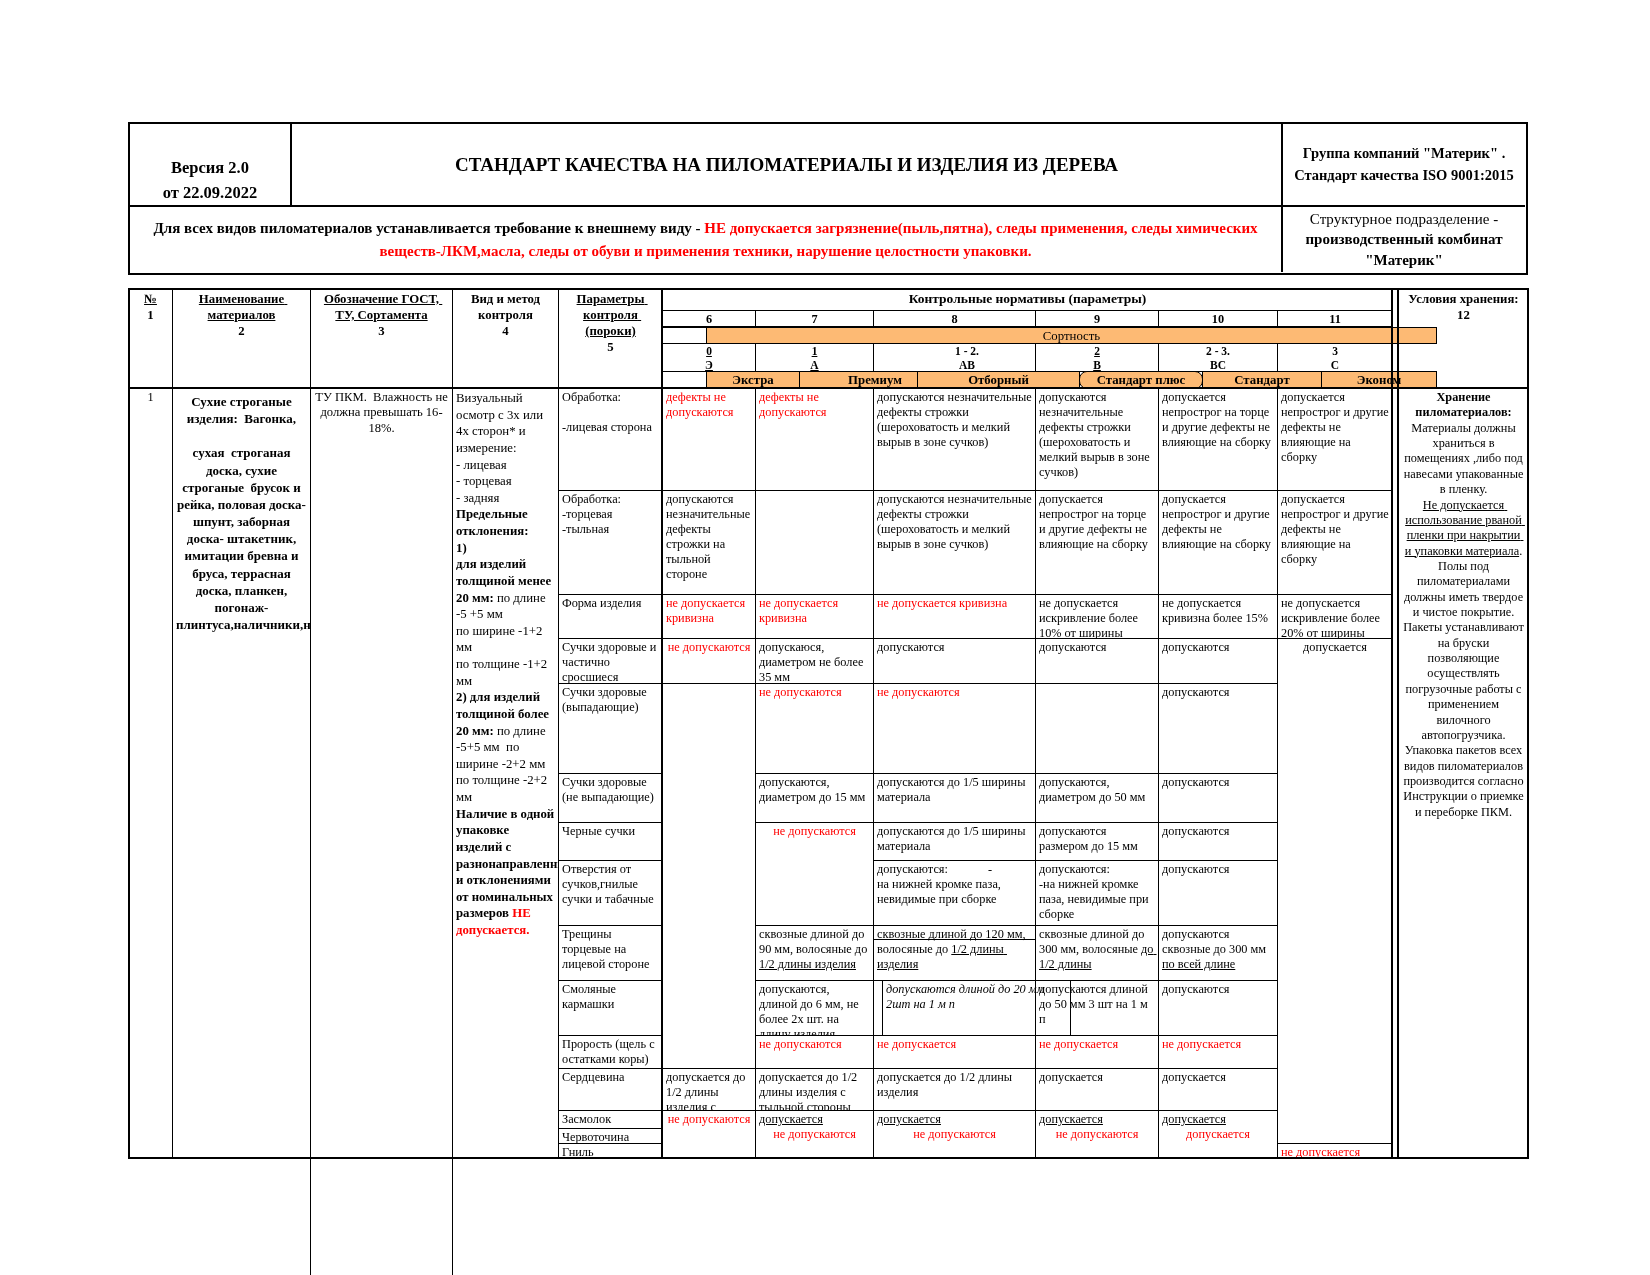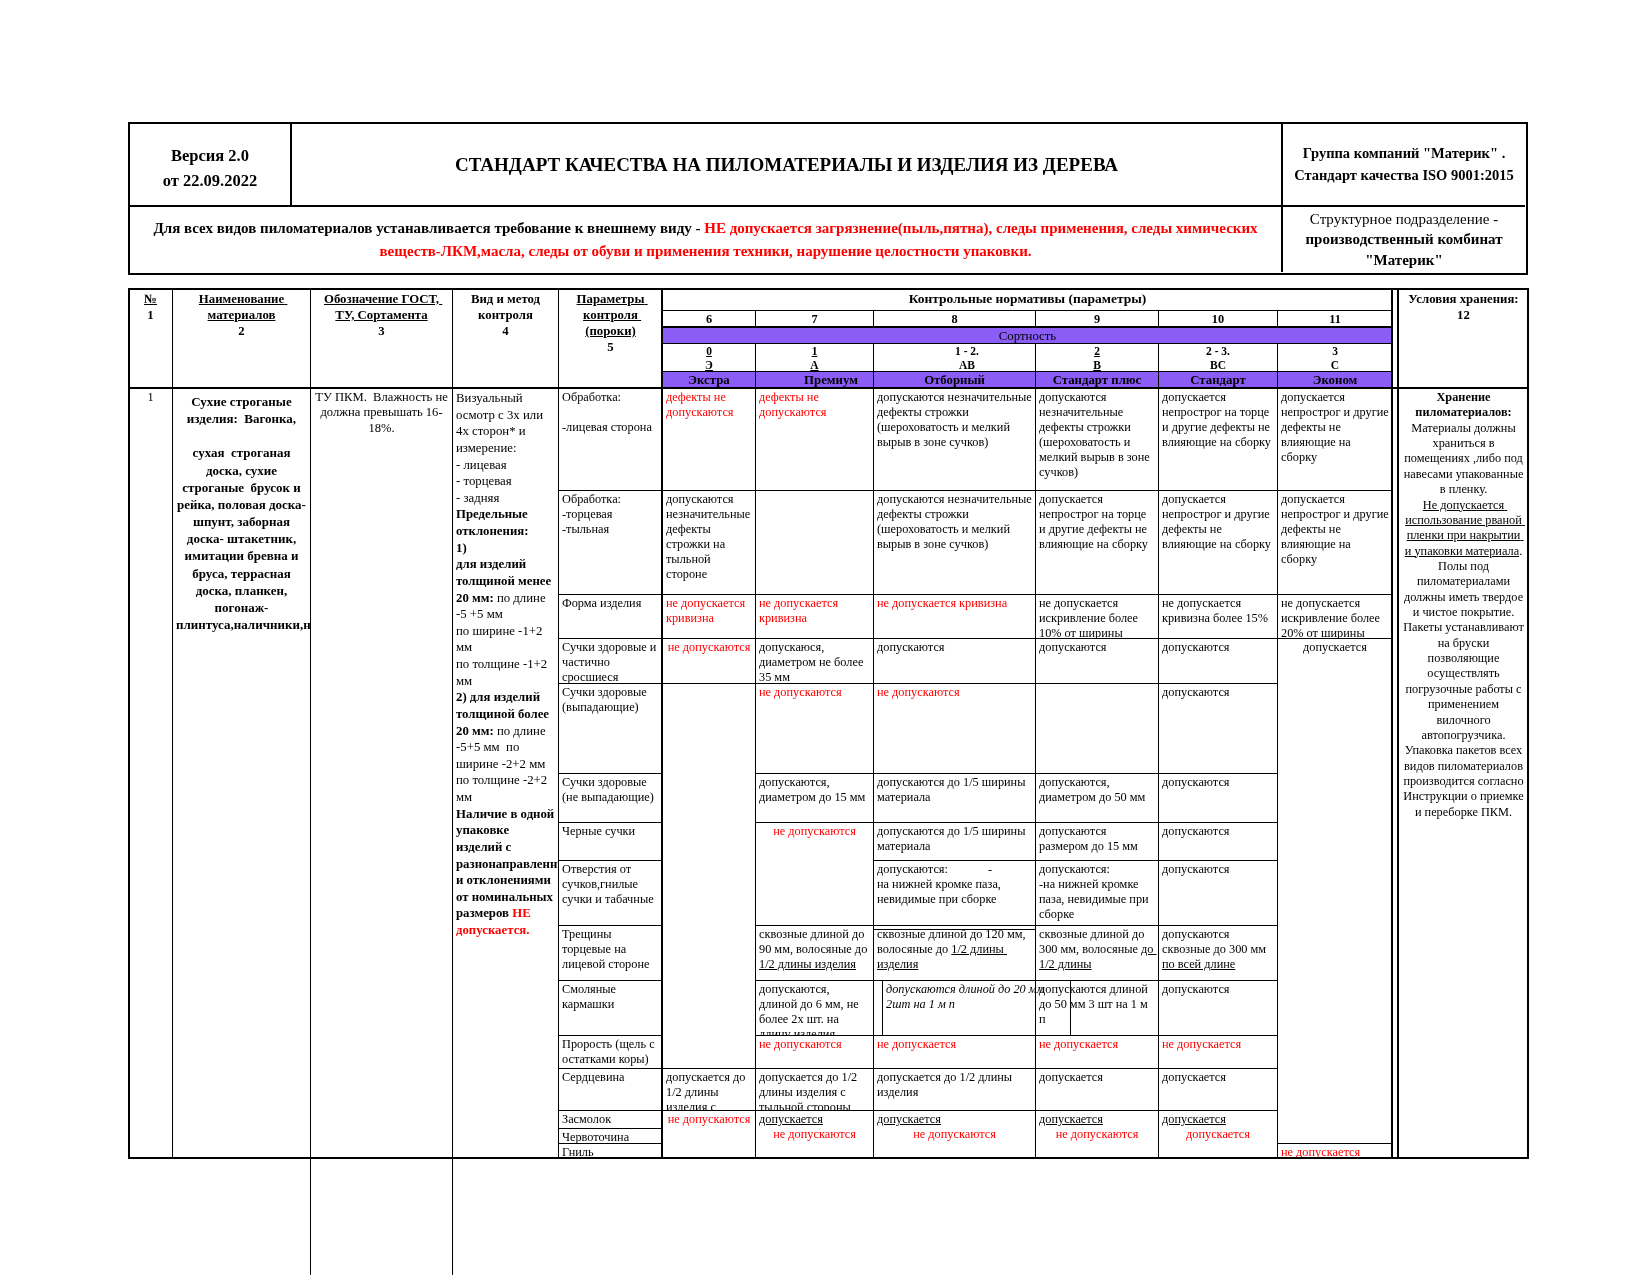--- a/index.html
+++ b/index.html
@@ -10,38 +10,38 @@
           box-sizing:border-box;border:2.5px solid #000;}
   .divline{position:absolute;background:#000;}
   .flexc{display:flex;align-items:center;justify-content:center;flex-direction:column;text-align:center;}
   .tc{position:absolute;box-sizing:border-box;border:1px solid #000;overflow:hidden;
       padding:1px 3px;font-size:12.3px;line-height:1.22;white-space:pre-wrap;}
   .b{font-weight:bold;}
   .u{text-decoration:underline;}
   .red{color:#ff0000;}
   .ac{text-align:center;}
   .vc{display:flex;flex-direction:column;justify-content:center;}
-  .pink{background:#8b5cf6;}
+  .pink{background:#fdba74;margin-left:44px;}
   .hc{text-align:center;padding-top:3px;font-weight:bold;font-size:12.8px;line-height:1.25;}
   .ov{position:absolute;background:#000;pointer-events:none;}
   .outline{position:absolute;box-sizing:border-box;border:2px solid #000;pointer-events:none;}
   #vercell{font-size:16.5px;font-weight:bold;line-height:1.5;}
   #titlecell{font-size:19px;font-weight:bold;}
   #compcell{font-size:14.5px;font-weight:bold;line-height:1.45;}
   #reqcell{font-size:15px;font-weight:bold;line-height:1.5;padding:0 10px;}
   #divcell{font-size:15px;line-height:1.35;padding:0 6px;}
   #divcell .b2{font-weight:bold;}
 </style>
 </head>
 <body>
 
 <div id="page">
 
   <div id="tophdr">
-    <div class="abs flexc" id="vercell" style="left:0;top:4px;width:160px;height:81px;align-items:center;">
+    <div class="abs flexc" id="vercell" style="left:0;top:16px;width:160px;height:81px;align-items:center;">
       <div>Версия 2.0</div>
       <div>от 22.09.2022</div>
     </div>
     <div class="abs flexc" id="titlecell" style="left:162px;top:0;width:989px;height:81px;">
       <div>СТАНДАРТ КАЧЕСТВА НА ПИЛОМАТЕРИАЛЫ И ИЗДЕЛИЯ ИЗ ДЕРЕВА</div>
     </div>
     <div class="abs flexc" id="compcell" style="left:1153px;top:0;width:242px;height:81px;">
       <div>Группа компаний "Материк" .</div>
       <div>Стандарт качества ISO 9001:2015</div>
     </div>
@@ -72,21 +72,21 @@
       <div class="tc ac" style="left: 1030px; top: 22px; width: 120px; height: 18px; font-weight: bold;"><span>10</span></div>
       <div class="tc ac" style="left: 1149px; top: 22px; width: 116px; height: 18px; font-weight: bold;"><span>11</span></div>
       <div class="tc ac pink" style="left: 534px; top: 39px; width: 731px; height: 17px; font-size: 12.8px;"><span>Сортность</span></div>
       <div class="tc ac" style="left: 534px; top: 55px; width: 94px; height: 29px; font-size: 11.5px; font-weight: bold; line-height: 1.2;"><div class="u">0</div><div class="u">Э</div></div>
       <div class="tc ac pink" style="left: 534px; top: 83px; width: 94px; height: 18px; font-weight: bold; font-size: 12.8px;"><span>Экстра</span></div>
       <div class="tc ac" style="left: 627px; top: 55px; width: 119px; height: 29px; font-size: 11.5px; font-weight: bold; line-height: 1.2;"><div class="u">1</div><div class="u">А</div></div>
       <div class="tc ac pink" style="left: 627px; top: 83px; width: 119px; height: 18px; font-weight: bold; font-size: 12.8px; padding-left: 36px;"><span>Премиум</span></div>
       <div class="tc ac" style="left: 745px; top: 55px; width: 163px; height: 29px; font-size: 11.5px; font-weight: bold; line-height: 1.2; padding-left: 28px;"><div>1 - 2.</div><div>АВ</div></div>
       <div class="tc ac pink" style="left: 745px; top: 83px; width: 163px; height: 18px; font-weight: bold; font-size: 12.8px;"><span>Отборный</span></div>
       <div class="tc ac" style="left: 907px; top: 55px; width: 124px; height: 29px; font-size: 11.5px; font-weight: bold; line-height: 1.2;"><div class="u">2</div><div class="u">В</div></div>
-      <div class="tc ac pink" style="left: 907px; top: 83px; width: 124px; height: 18px; font-weight: bold; font-size: 12.8px;"><span>Стандарт плюс</span></div>
+      <div class="tc ac pink" style="left: 907px; top: 83px; width: 124px; height: 18px; font-weight: bold; font-size: 12.8px; border-radius: 8px;"><span>Стандарт плюс</span></div>
       <div class="tc ac" style="left: 1030px; top: 55px; width: 120px; height: 29px; font-size: 11.5px; font-weight: bold; line-height: 1.2;"><div>2 - 3.</div><div>ВС</div></div>
       <div class="tc ac pink" style="left: 1030px; top: 83px; width: 120px; height: 18px; font-weight: bold; font-size: 12.8px;"><span>Стандарт</span></div>
       <div class="tc ac" style="left: 1149px; top: 55px; width: 116px; height: 29px; font-size: 11.5px; font-weight: bold; line-height: 1.2;"><div>3</div><div>С</div></div>
       <div class="tc ac pink" style="left: 1149px; top: 83px; width: 116px; height: 18px; font-weight: bold; font-size: 12.8px;"><span>Эконом</span></div>
       <div class="tc ac" style="left: 0px; top: 100px; width: 45px; height: 771px;"><span>1</span></div>
       <div class="tc ac" style="left: 44px; top: 100px; width: 139px; height: 771px; font-size: 13px; line-height: 1.32; padding-top: 4px;"><span class="b">Сухие строганые изделия:  Вагонка,
 
 </span><span class="b">сухая  строганая доска, сухие строганые  брусок и рейка, половая доска- шпунт, заборная доска- штакетник, имитации бревна и бруса, террасная доска, планкен, погонаж-плинтуса,наличники,нащельники.</span></div>
       <div class="tc ac" style="left: 182px; top: 100px; width: 143px; height: 914px; font-size: 12.6px;"><span>ТУ ПКМ.  Влажность не должна превышать 16-18%.</span></div>
       <div class="tc" style="left: 324px; top: 100px; width: 107px; height: 771px; font-size: 12.8px; line-height: 1.3;"><span>Визуальный осмотр с 3х или 4х сторон* и измерение:
@@ -143,21 +143,21 @@
       <div class="tc" style="left: 627px; top: 485px; width: 119px; height: 50px;"><span>допускаются, диаметром до 15 мм</span></div>
       <div class="tc" style="left: 745px; top: 485px; width: 163px; height: 50px;"><span>допускаются до 1/5 ширины материала</span></div>
       <div class="tc" style="left: 907px; top: 485px; width: 124px; height: 50px;"><span>допускаются, диаметром до 50 мм</span></div>
       <div class="tc" style="left: 1030px; top: 485px; width: 120px; height: 50px;"><span>допускаются</span></div>
       <div class="tc" style="left: 430px; top: 534px; width: 105px; height: 39px;"><span>Черные сучки</span></div>
       <div class="tc ac" style="left: 627px; top: 534px; width: 119px; height: 104px;"><span class="red">не допускаются</span></div>
       <div class="tc" style="left: 745px; top: 534px; width: 163px; height: 39px;"><span>допускаются до 1/5 ширины материала</span></div>
       <div class="tc" style="left: 907px; top: 534px; width: 124px; height: 39px;"><span>допускаются размером до 15 мм</span></div>
       <div class="tc" style="left: 1030px; top: 534px; width: 120px; height: 39px;"><span>допускаются</span></div>
       <div class="tc" style="left: 430px; top: 572px; width: 105px; height: 66px;"><span>Отверстия от сучков,гнилые сучки и табачные</span></div>
-      <div class="tc" style="left: 745px; top: 572px; width: 163px; height: 70px;"><span>допускаются:             -
+      <div class="tc" style="left: 745px; top: 572px; width: 163px; height: 80px;"><span>допускаются:             -
 на нижней кромке паза, невидимые при сборке</span></div>
       <div class="tc" style="left: 907px; top: 572px; width: 124px; height: 66px;"><span>допускаются:
 -на нижней кромке паза, невидимые при сборке</span></div>
       <div class="tc" style="left: 1030px; top: 572px; width: 120px; height: 66px;"><span>допускаются</span></div>
       <div class="tc" style="left: 430px; top: 637px; width: 105px; height: 56px;"><span>Трещины торцевые на лицевой стороне</span></div>
       <div class="tc" style="left: 627px; top: 637px; width: 119px; height: 56px;"><span>сквозные длиной до 90 мм, волосяные до </span><span class="u">1/2 длины изделия</span></div>
       <div class="tc" style="left: 745px; top: 637px; width: 163px; height: 56px;"><span>сквозные длиной до 120 мм, волосяные до </span><span class="u">1/2 длины изделия</span></div>
       <div class="tc" style="left: 907px; top: 637px; width: 124px; height: 56px;"><span>сквозные длиной до 300 мм, волосяные </span><span class="u">до 1/2 длины</span></div>
       <div class="tc" style="left: 1030px; top: 637px; width: 120px; height: 56px;"><span>допускаются сквозные до 300 мм </span><span class="u">по всей длине</span></div>
       <div class="tc" style="left: 430px; top: 692px; width: 105px; height: 56px;"><span>Смоляные кармашки</span></div>

